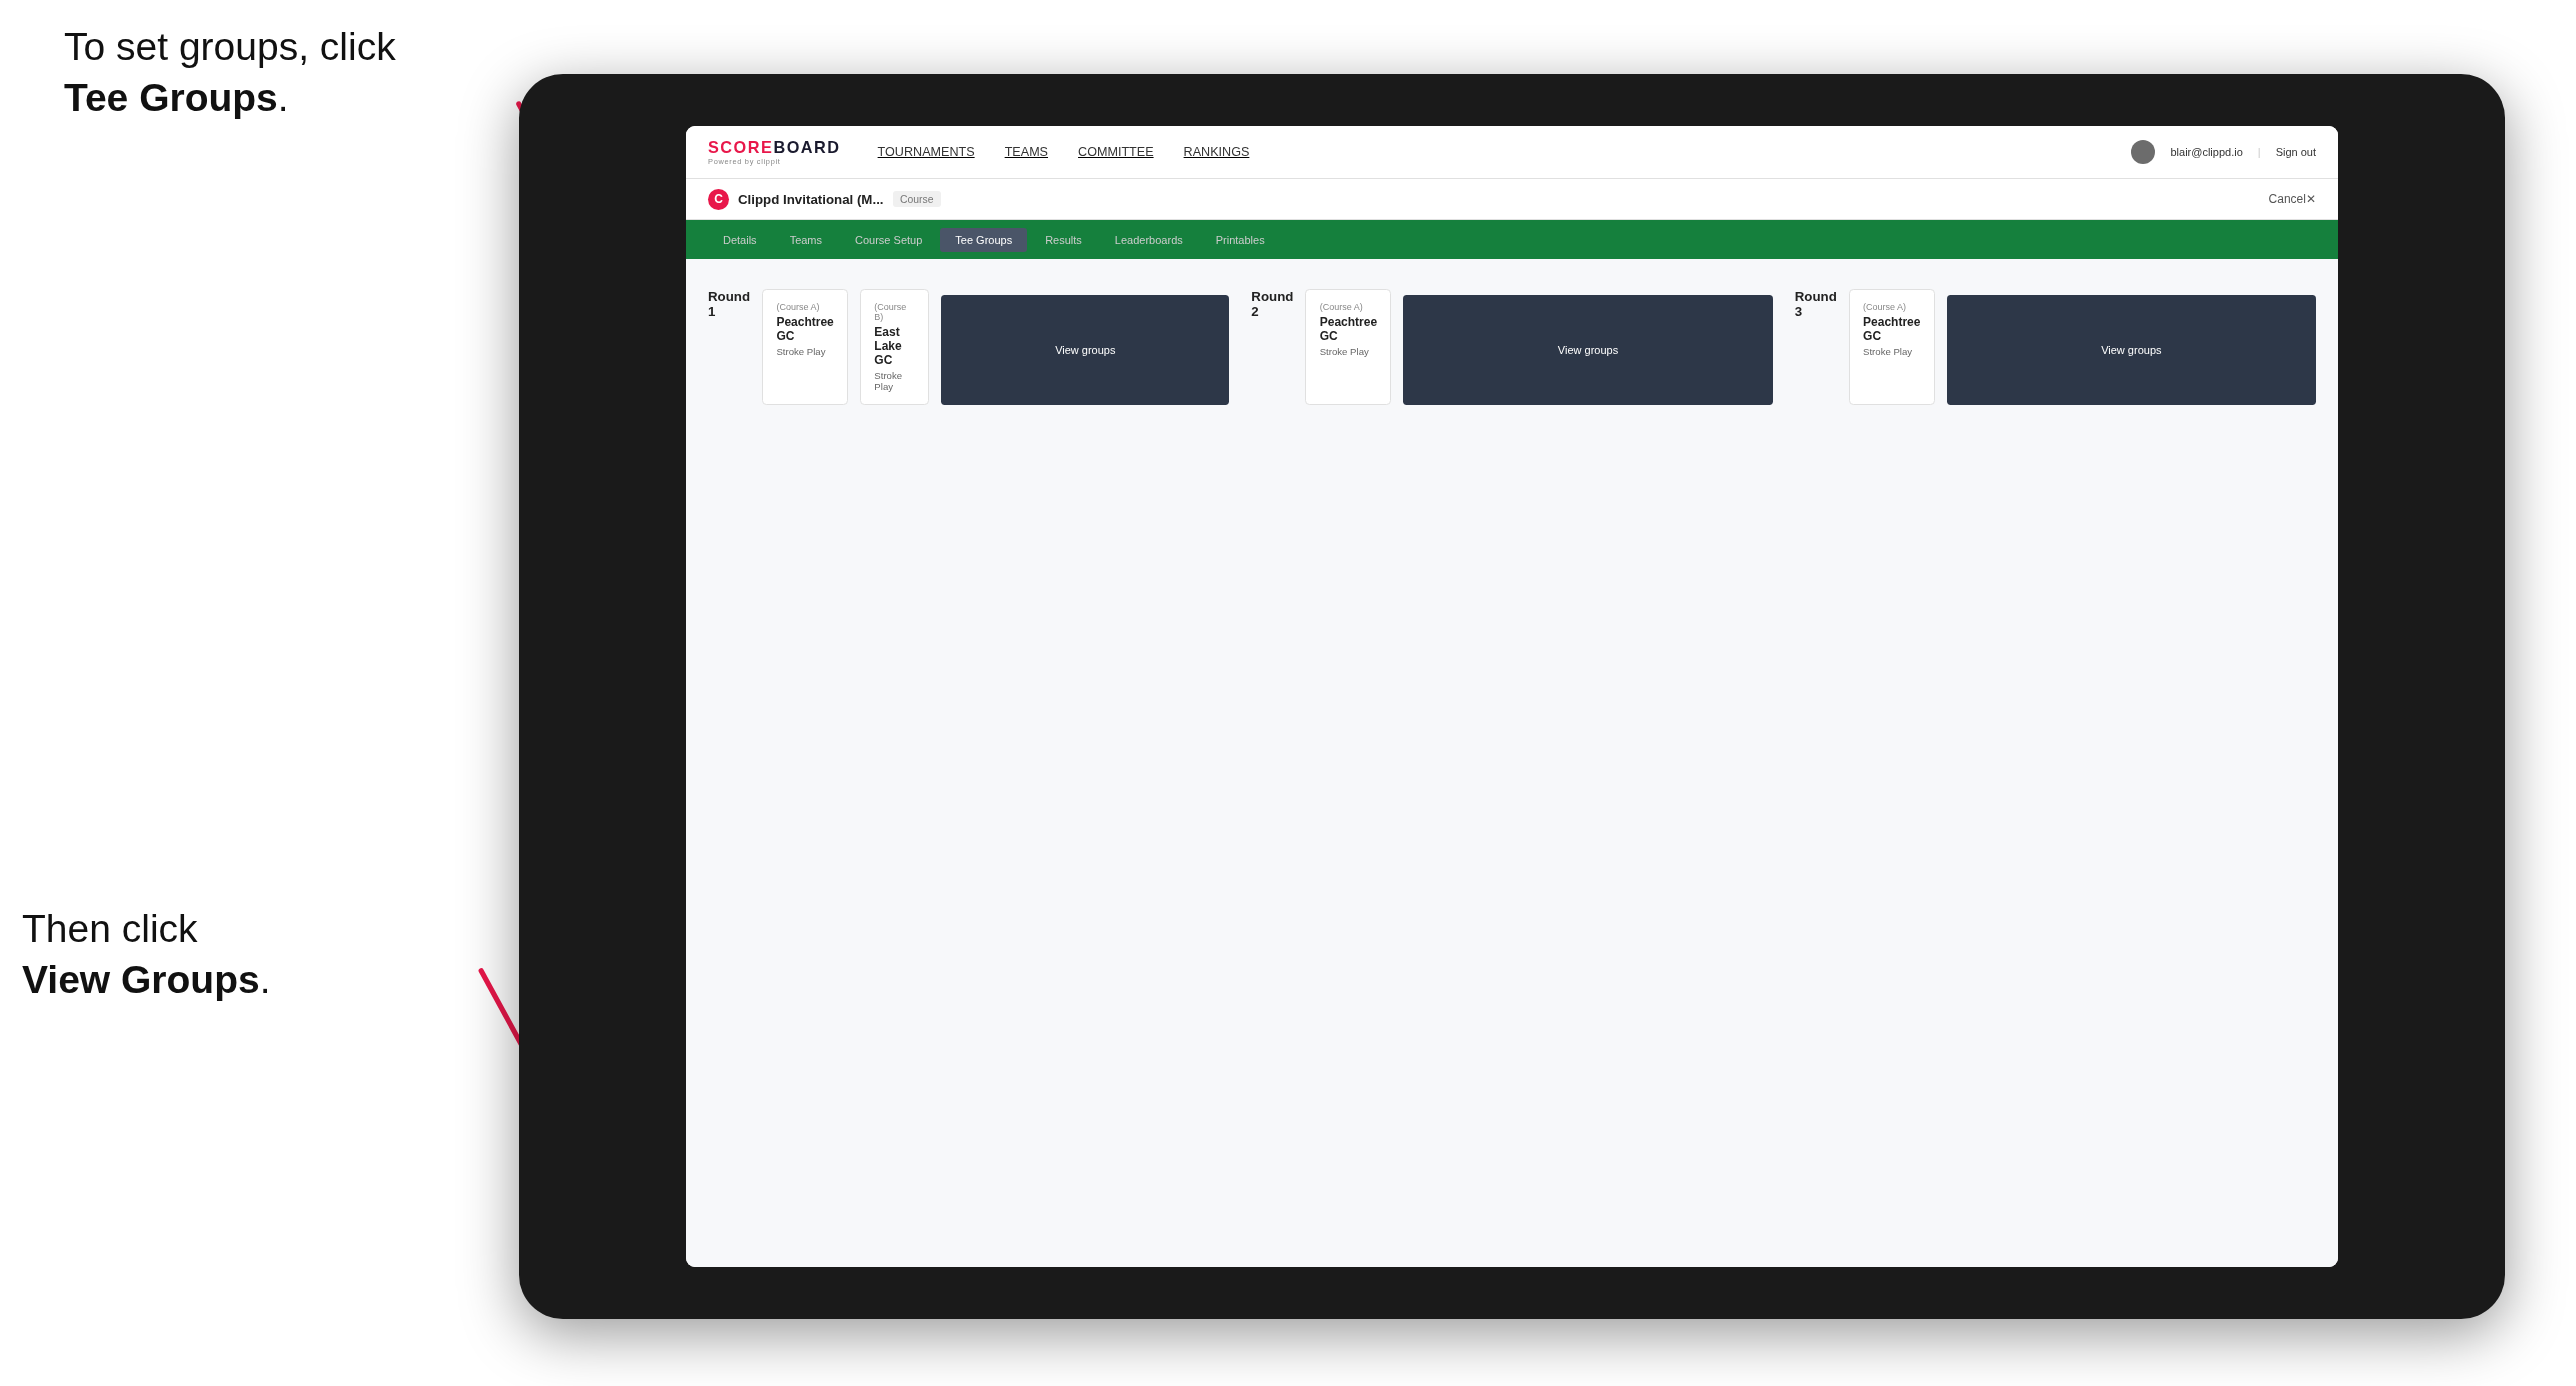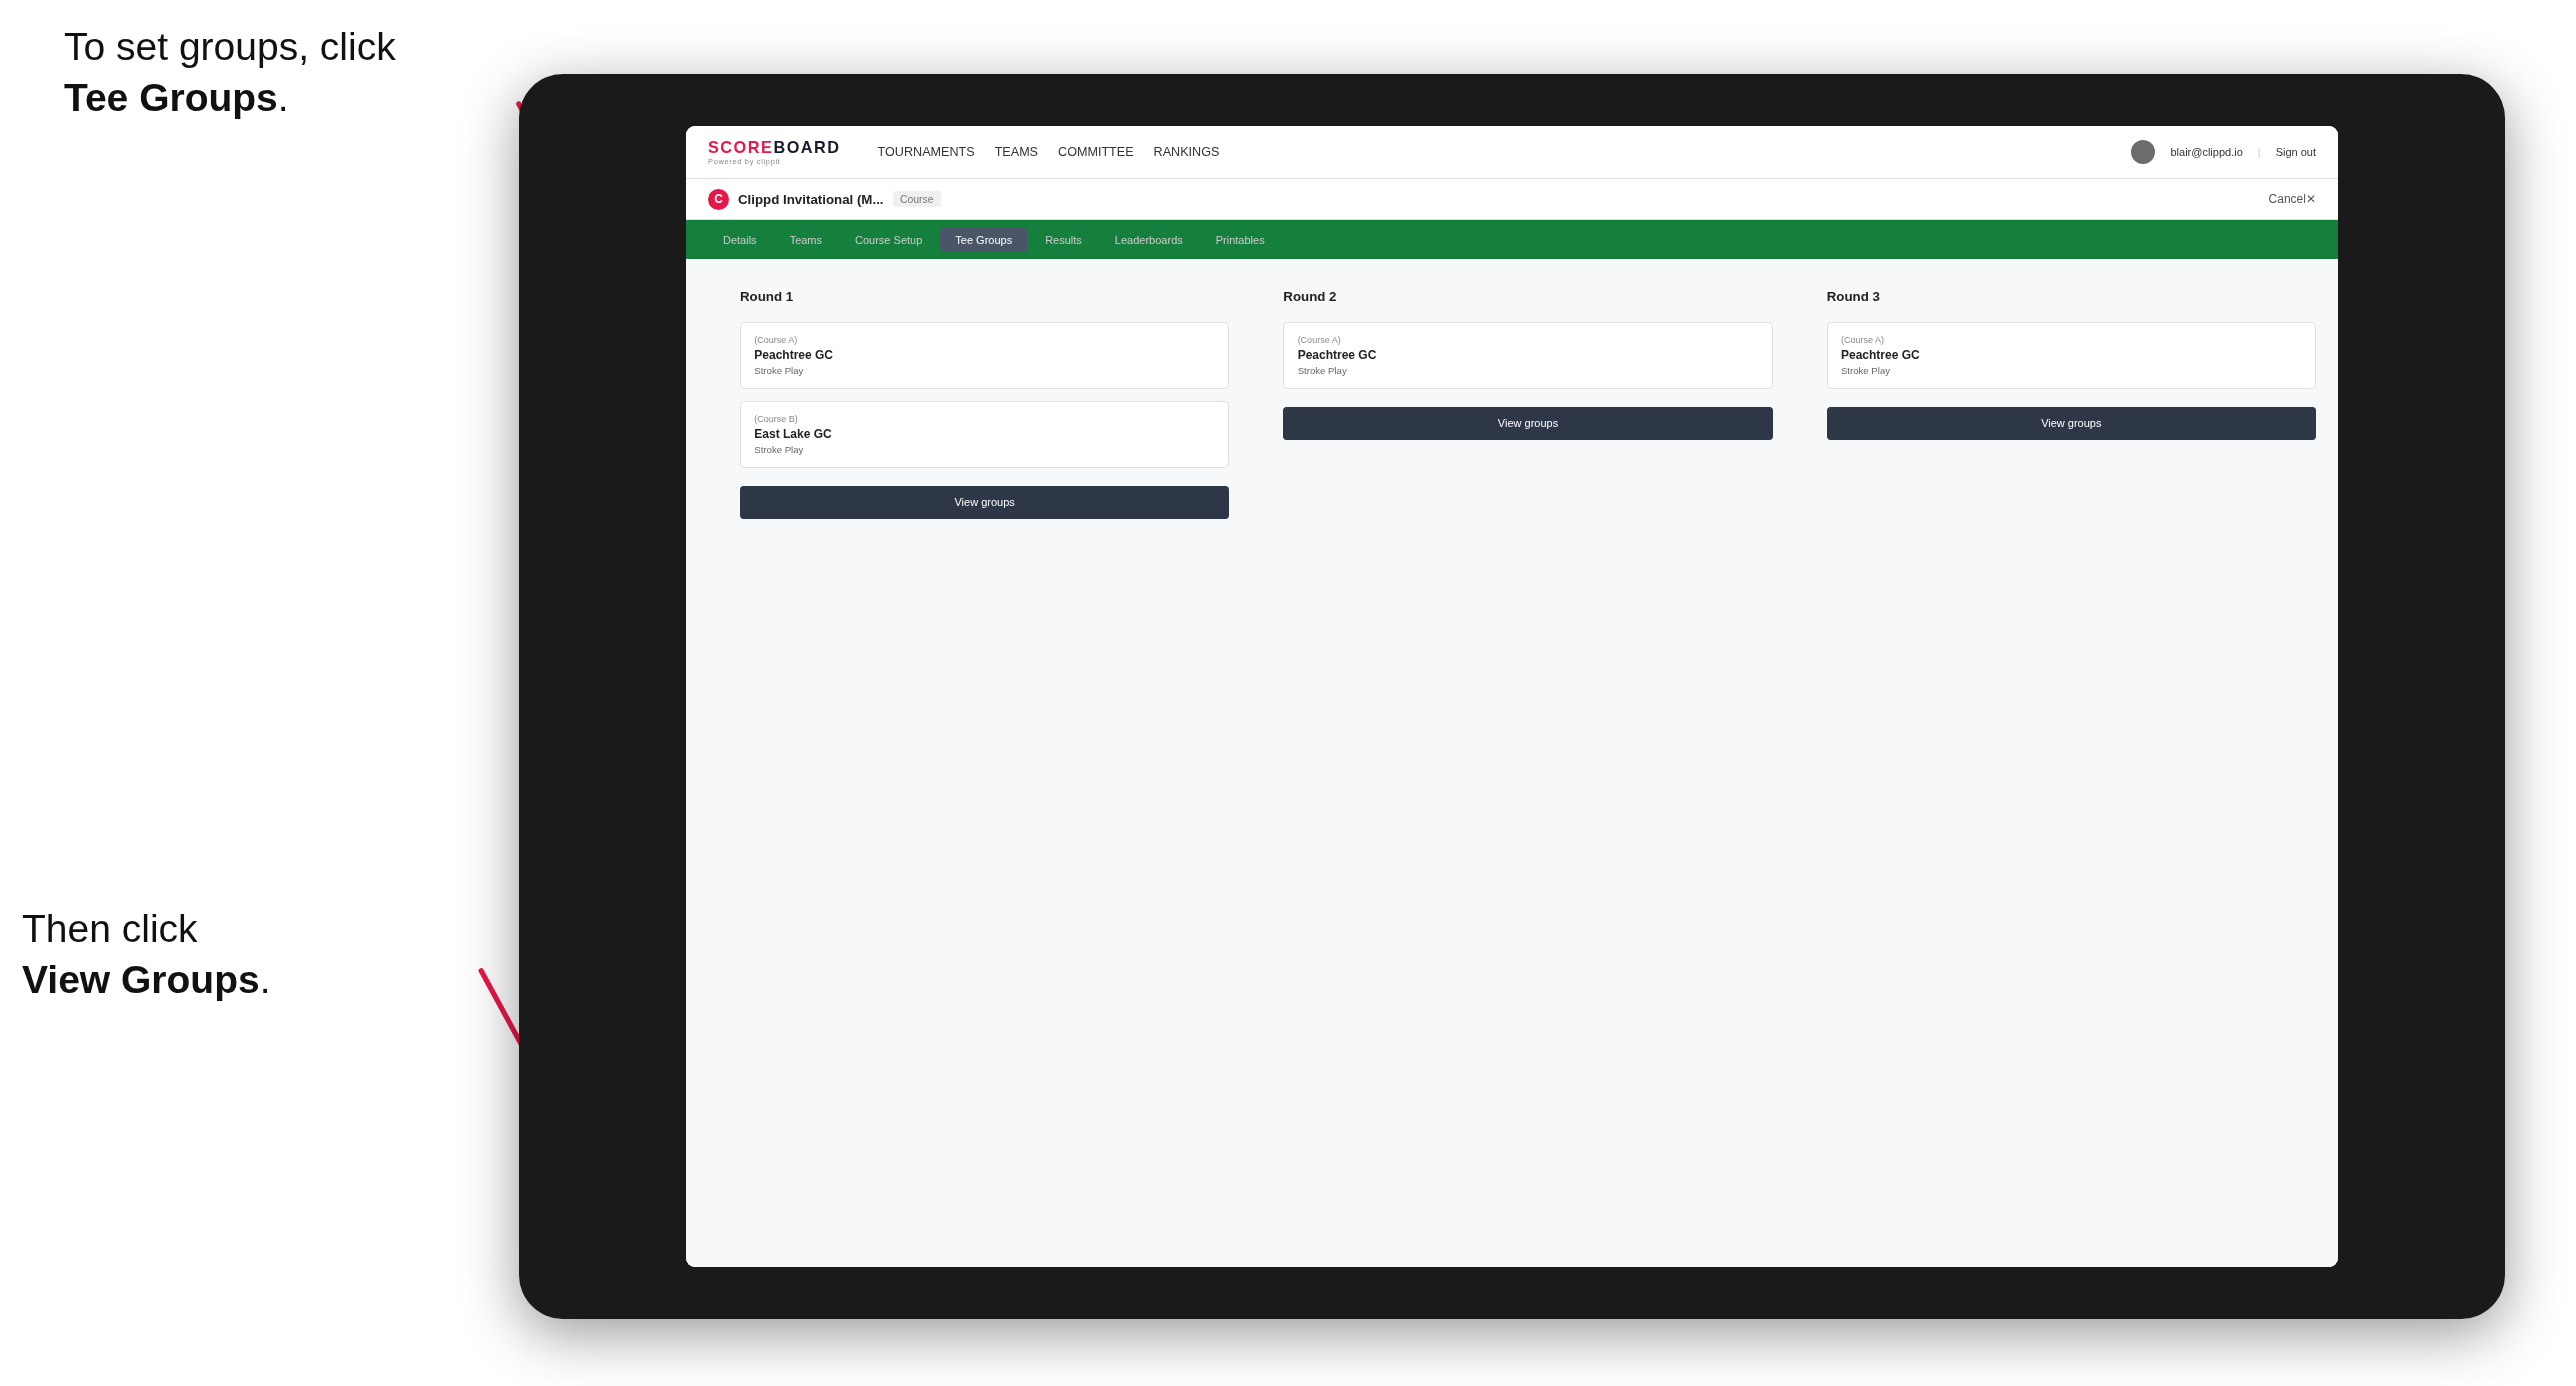--- a/index.html
+++ b/index.html
@@ -83,22 +83,23 @@
     }
 
     .logo-sub {
       font-size: 7.4px;
       color: #888;
       letter-spacing: 0.7px;
     }
 
     .nav-links {
       display: flex;
-      gap: 20px;
+      gap: 30px;
       flex: 1;
+      text-decoration: underline;
     }
 
     .nav-link {
       font-size: 12.6px;
       color: #333;
       text-decoration: none;
       font-weight: 500;
       cursor: pointer;
       padding: 3.7px 0;
     }
@@ -213,23 +214,22 @@
     }
 
     .rounds-grid {
       display: grid;
       grid-template-columns: repeat(3, 1fr);
       gap: 22px;
     }
 
     .round-column {
       display: flex;
-      flex-direction: column;
+      flex-direction: row;
       gap: 12px;
-      margin-left: 32px;
     }
 
     .round-title {
       font-size: 13.3px;
       font-weight: 600;
       color: #222;
       margin-bottom: 6px;
     }
 
     .course-card {

